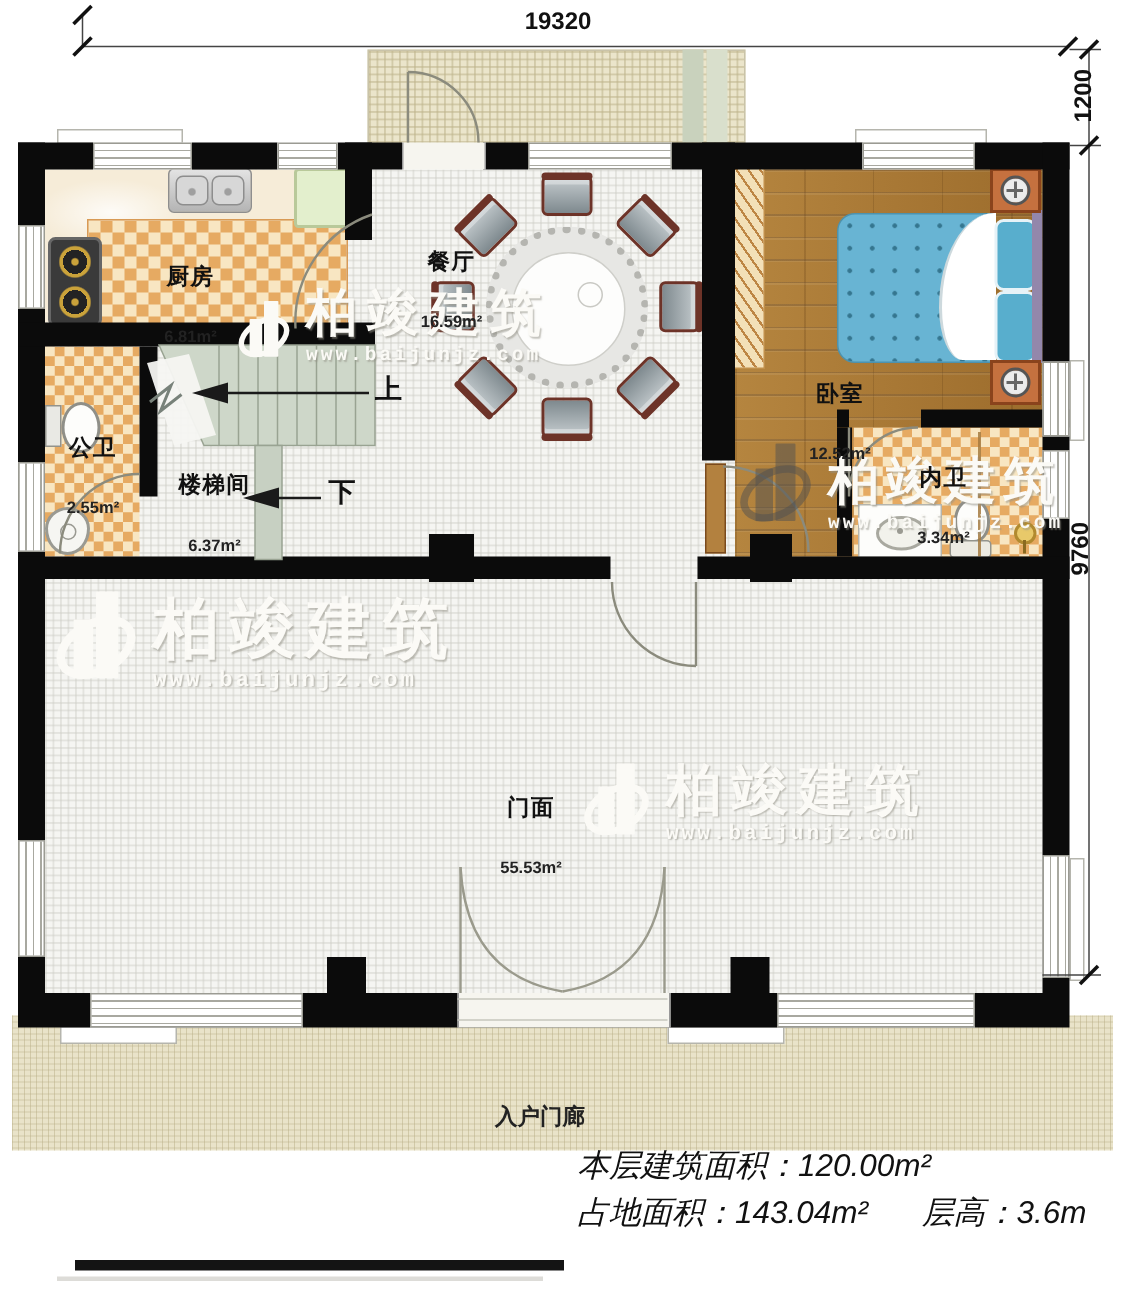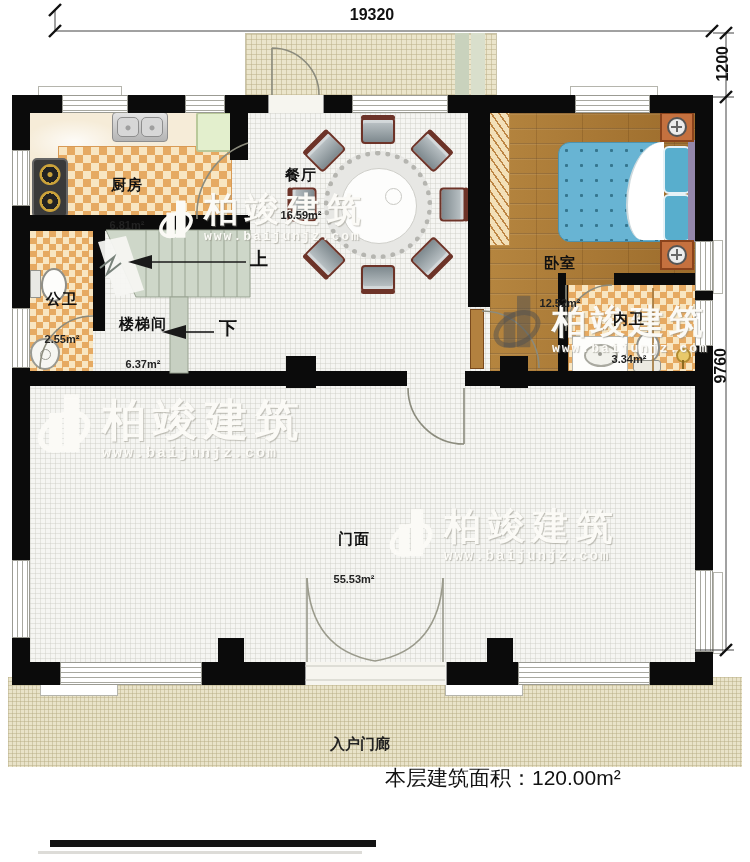--- a/index.html
+++ b/index.html
@@ -138,21 +138,21 @@
   .wm3{left:388px;top:506px;} .wm3 .brand{font-size:37px;} .wm3 .url{font-size:14px;}
   .wm4{left:492px;top:292px;} .wm4 .brand{font-size:34px;letter-spacing:5px;} .wm4 .url{font-size:13px;}
   .wm4 .wm-logo{color:rgba(80,80,80,.5);}
 
   
   .tb-title{position:absolute;left:50px;top:789px;font-size:45px;font-weight:bold;color:#141414;letter-spacing:2px;z-index:9;}
   .tb-scale{position:absolute;left:292px;top:806px;font-size:32px;color:#222;z-index:9;}
   .tb-line1{position:absolute;left:50px;top:840px;width:326px;height:7px;background:#141414;z-index:9;}
   .tb-line2{position:absolute;left:38px;top:851px;width:324px;height:3px;background:#dddcd8;z-index:9;}
   .tb-stats{position:absolute;left:385px;top:762px;z-index:9;font-size:21px;color:#111;}
-  .tb-stats .row{height:31px;line-height:31px;white-space:nowrap;}
+  .tb-stats .row{height:31px;line-height:31px;white-space:nowrap;font-style:italic;}
   .tb-stats .gapx{display:inline-block;width:36px;}
 </style>
 </head>
 <body>
 
 <div class="canvas">
 
   <div class="abs floor-main"></div>
   <div class="abs terrace"></div>
   <div class="abs t-strip1"></div>
@@ -399,15 +399,18 @@
         <span class="url">www.baijunjz.com</span>
       </span>
   </div>
 
   <div class="tb-line1"></div>
   <div class="tb-line2"></div>
   <div class="tb-stats">
     <div class="row">
       <span>本层建筑面积：</span><span>120.00m²</span>
     </div>
+    <div class="row">
+      <span>占地面积：</span><span>143.04m²</span><span class="gapx"></span><span>层高：</span><span>3.6m</span>
+    </div>
   </div>
 
 </div>
 
 </body></html>

